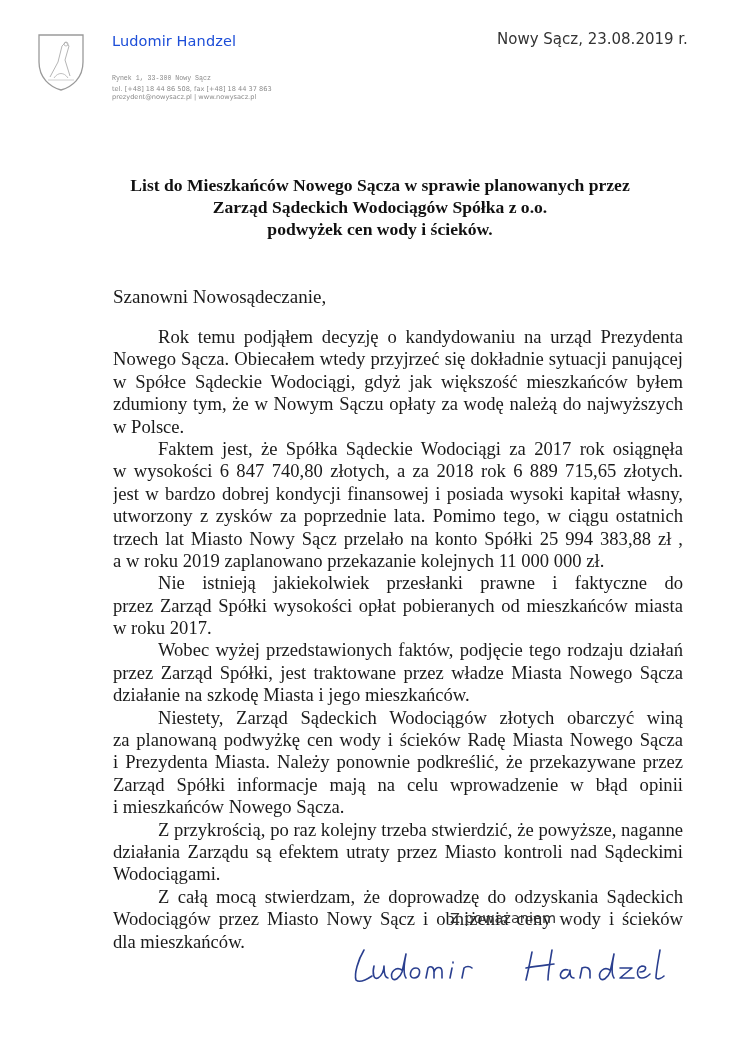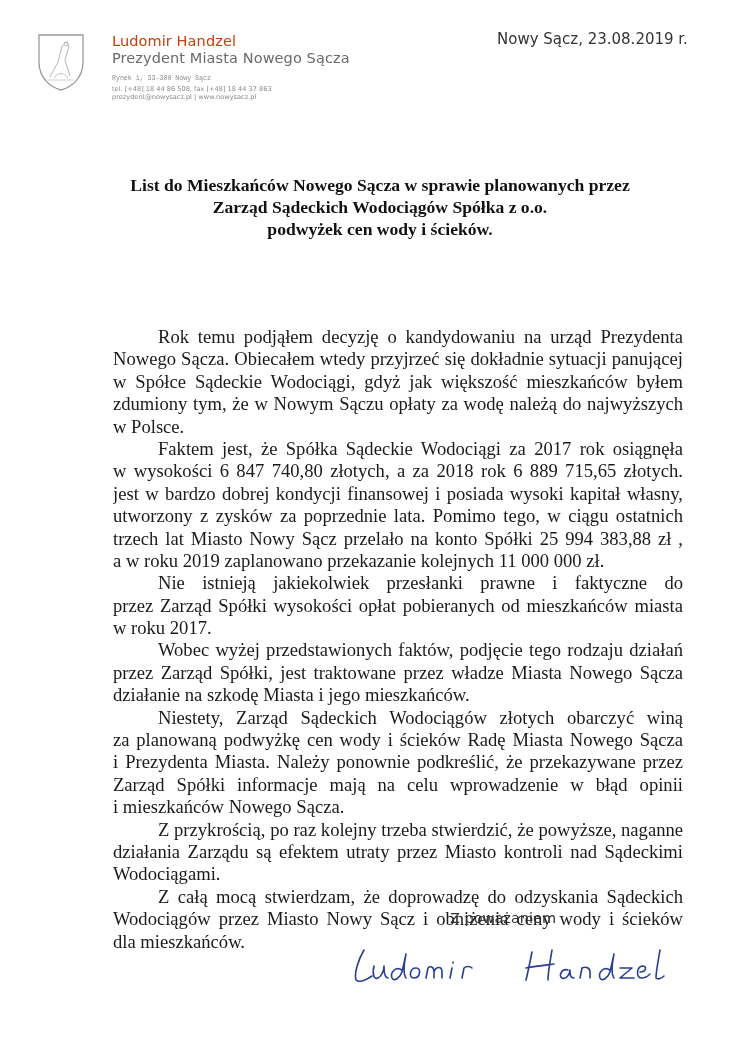--- a/index.html
+++ b/index.html
@@ -1,20 +1,20 @@
 <!DOCTYPE html>
 <html><head>
 <meta charset="utf-8">
 <style>
   html, body { margin:0; padding:0; background:#ffffff; }
   body { width:750px; height:1060px; position:relative; overflow:hidden; }
   .page { position:absolute; left:0; top:0; width:750px; height:1060px; background:#fff; }
 
   .crest { position:absolute; left:36px; top:32px; width:50px; height:60px; }
-  .hdr-name { position:absolute; left:112px; top:33px; font-family:"DejaVu Sans", sans-serif; font-size:14.5px; color:#c2410c; letter-spacing:0.1px; }
+  .hdr-name { position:absolute; left:112px; top:33px; font-family:"DejaVu Sans", sans-serif; font-size:14.5px; color:#1d4ed8; letter-spacing:0.1px; }
   .hdr-title { position:absolute; left:112px; top:50px; font-family:"DejaVu Sans", sans-serif; font-size:14.5px; color:#6a6a6a; letter-spacing:0.1px; }
   .hdr-small { position:absolute; left:112px; font-family:"DejaVu Sans", sans-serif; font-size:6.6px; color:#8a8a8a; white-space:nowrap; }
   .hdr-addr { top:75px;font-family:Liberation Mono, monospace; }
   .hdr-tel { top:85px; }
   .hdr-mail { top:93px; }
 
   .date { position:absolute; left:497px; top:30px; font-family:"DejaVu Sans", sans-serif; font-size:15px; color:#333; white-space:nowrap; }
 
   .title { position:absolute; left:100px; width:560px; text-align:center; font-family:"Liberation Serif", serif; font-weight:bold; font-size:17.6px; color:#111; white-space:nowrap; }
 
@@ -35,31 +35,31 @@
 
   <svg class="crest" viewBox="0 0 50 60">
     <path d="M3 3 H47 V30 C47 46 36 55 25 58 C14 55 3 46 3 30 Z" fill="none" stroke="#9a9a9a" stroke-width="1.3"></path>
     <path d="M14 45 L22 30 L26 14 L30 10 L33 14 L29 28 L34 44" fill="none" stroke="#b5b5b5" stroke-width="1"></path>
     <path d="M18 46 C22 40 28 40 32 46" fill="none" stroke="#c0c0c0" stroke-width="1"></path>
     <path d="M12 48 L38 48" stroke="#c4c4c4" stroke-width="0.8"></path>
     <circle cx="30" cy="12" r="2" fill="none" stroke="#b0b0b0" stroke-width="0.8"></circle>
   </svg>
 
   <div class="hdr-name">Ludomir Handzel</div>
-  <div class="hdr-title">Prezydent Miasta Nowego Sącza</div>
   <div class="hdr-small hdr-addr">Rynek 1, 33-300 Nowy Sącz</div>
   <div class="hdr-small hdr-tel">tel. [+48] 18 44 86 508, fax [+48] 18 44 37 863</div>
   <div class="hdr-small hdr-mail">prezydent@nowysacz.pl | www.nowysacz.pl</div>
 
   <div class="date">Nowy Sącz, 23.08.2019 r.</div>
 
   <div class="title" style="top:175px;">List do Mieszkańców Nowego Sącza w sprawie planowanych przez</div>
   <div class="title" style="top:197px;">Zarząd Sądeckich Wodociągów Spółka z o.o.</div>
   <div class="title" style="top:219px;">podwyżek cen wody i ścieków.</div>
 
+  <div class="salut">Szanowni Nowosądeczanie,</div>
 
   <div class="body" id="body">
       <div class="ln j ind">Rok temu podjąłem decyzję o kandydowaniu na urząd Prezydenta Miasta</div>
       <div class="ln j">Nowego Sącza. Obiecałem wtedy przyjrzeć się dokładnie sytuacji panującej</div>
       <div class="ln j">w Spółce Sądeckie Wodociągi, gdyż jak większość mieszkańców byłem</div>
       <div class="ln j">zdumiony tym, że w Nowym Sączu opłaty za wodę należą do najwyższych</div>
       <div class="ln">w Polsce.</div>
       <div class="ln j ind">Faktem jest, że Spółka Sądeckie Wodociągi za 2017 rok osiągnęła zysk</div>
       <div class="ln j">w wysokości 6 847 740,80 złotych, a za 2018 rok 6 889 715,65 złotych. Spółka</div>
       <div class="ln j">jest w bardzo dobrej kondycji finansowej i posiada wysoki kapitał własny,</div>

